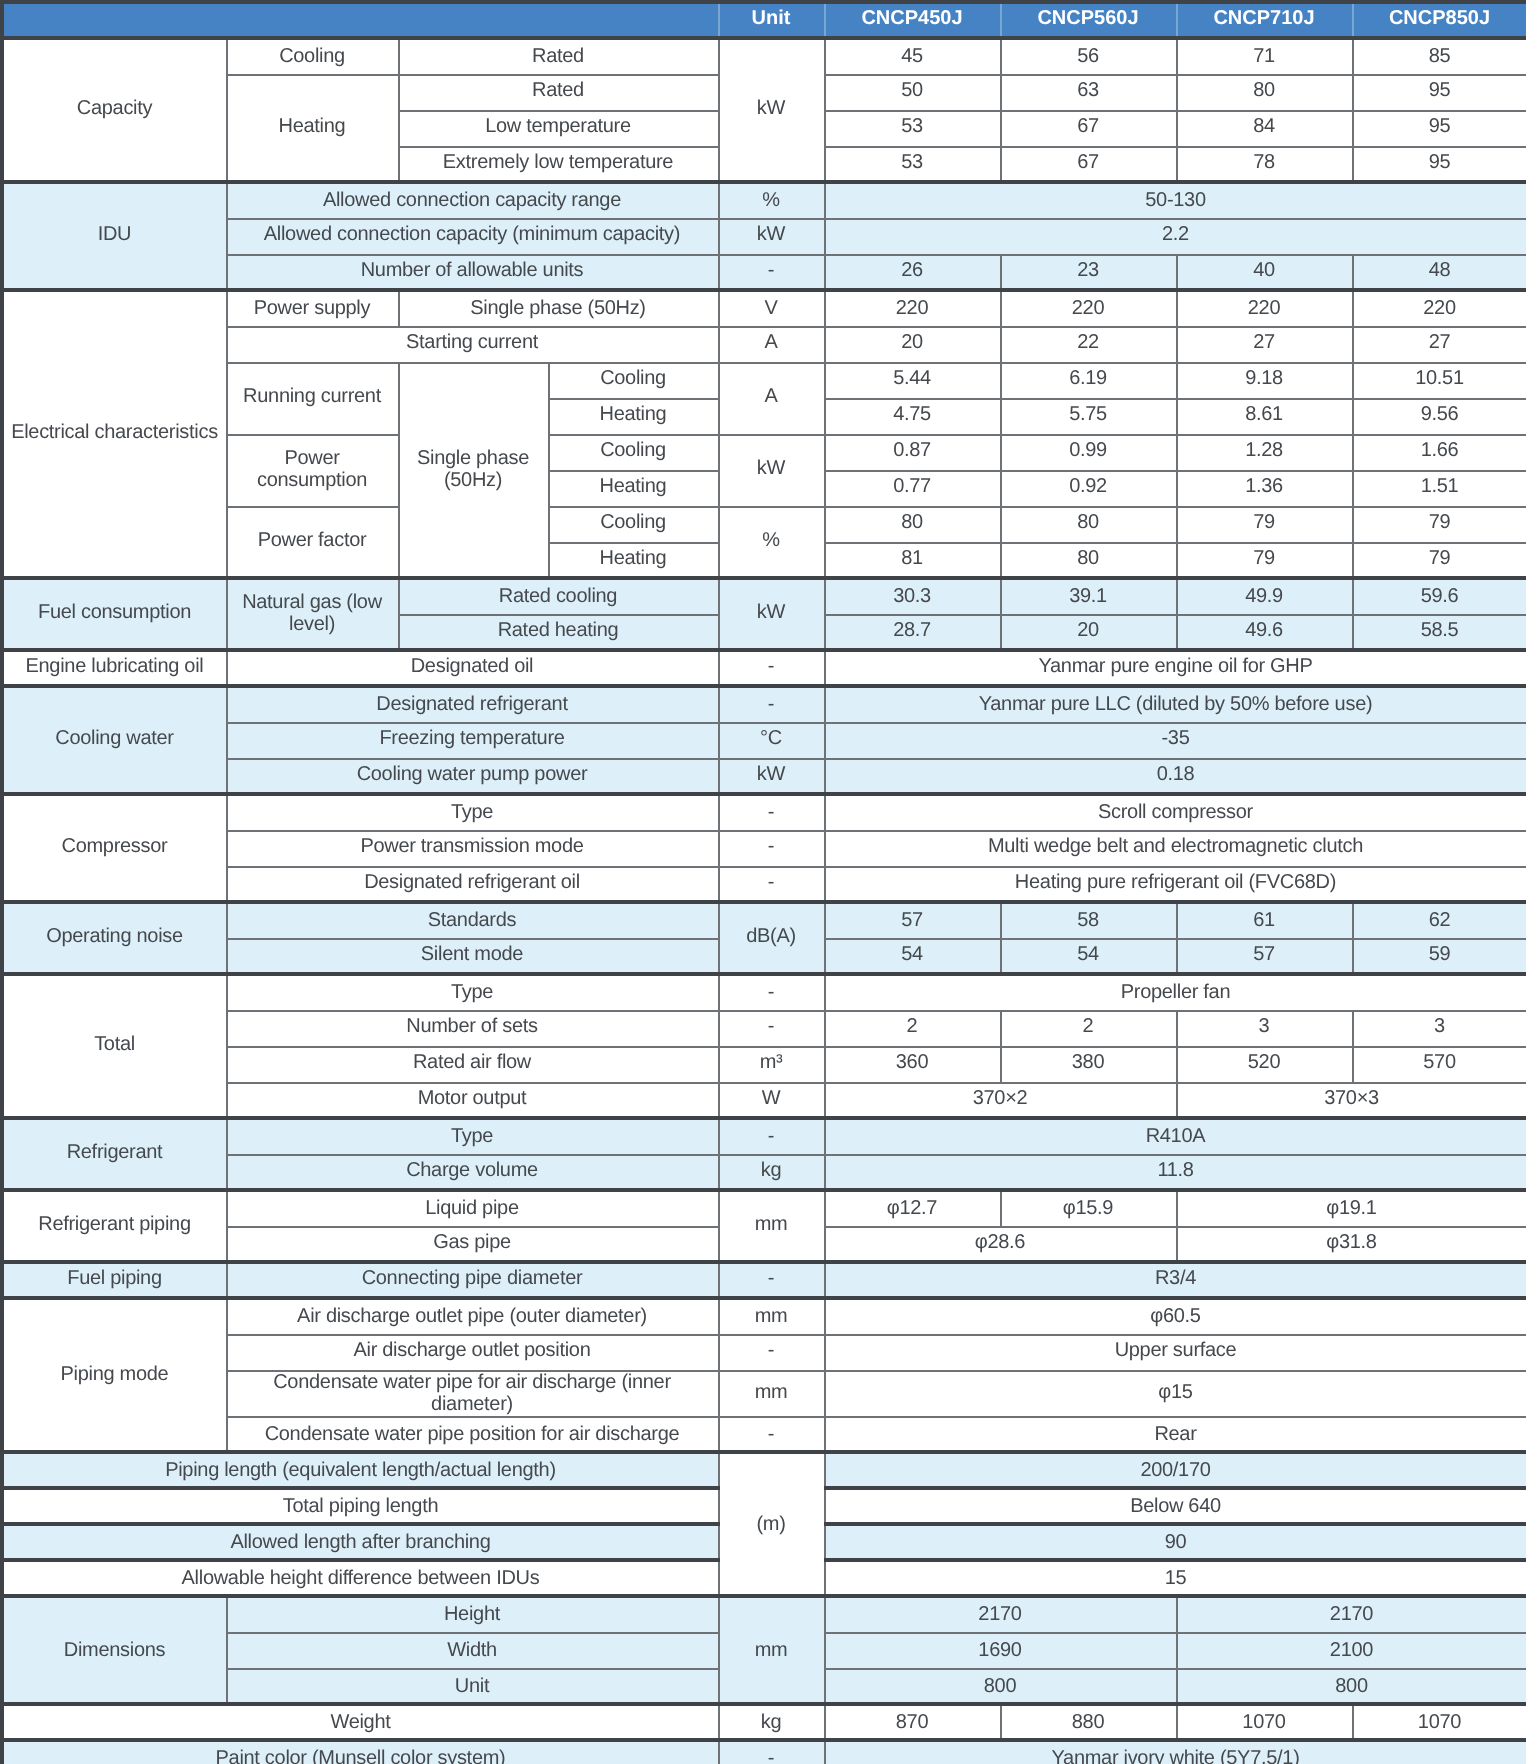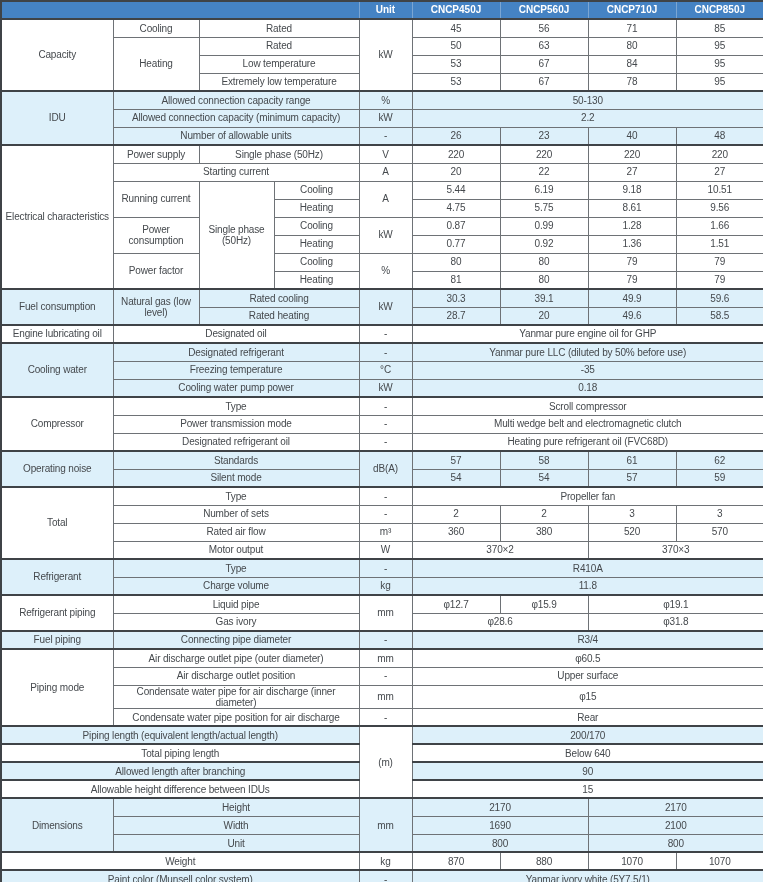--- a/index.html
+++ b/index.html
@@ -285,21 +285,21 @@
       </tr>
       <tr class="w sec">
         <td rowspan="2">Refrigerant piping</td>
         <td colspan="3">Liquid pipe</td>
         <td rowspan="2">mm</td>
         <td>φ12.7</td>
         <td>φ15.9</td>
         <td colspan="2">φ19.1</td>
       </tr>
       <tr class="w">
-        <td colspan="3">Gas ivory</td>
+        <td colspan="3">Gas pipe</td>
         <td colspan="2">φ28.6</td>
         <td colspan="2">φ31.8</td>
       </tr>
       <tr class="b sec">
         <td>Fuel piping</td>
         <td colspan="3">Connecting pipe diameter</td>
         <td>-</td>
         <td colspan="4">R3/4</td>
       </tr>
       <tr class="w sec">

